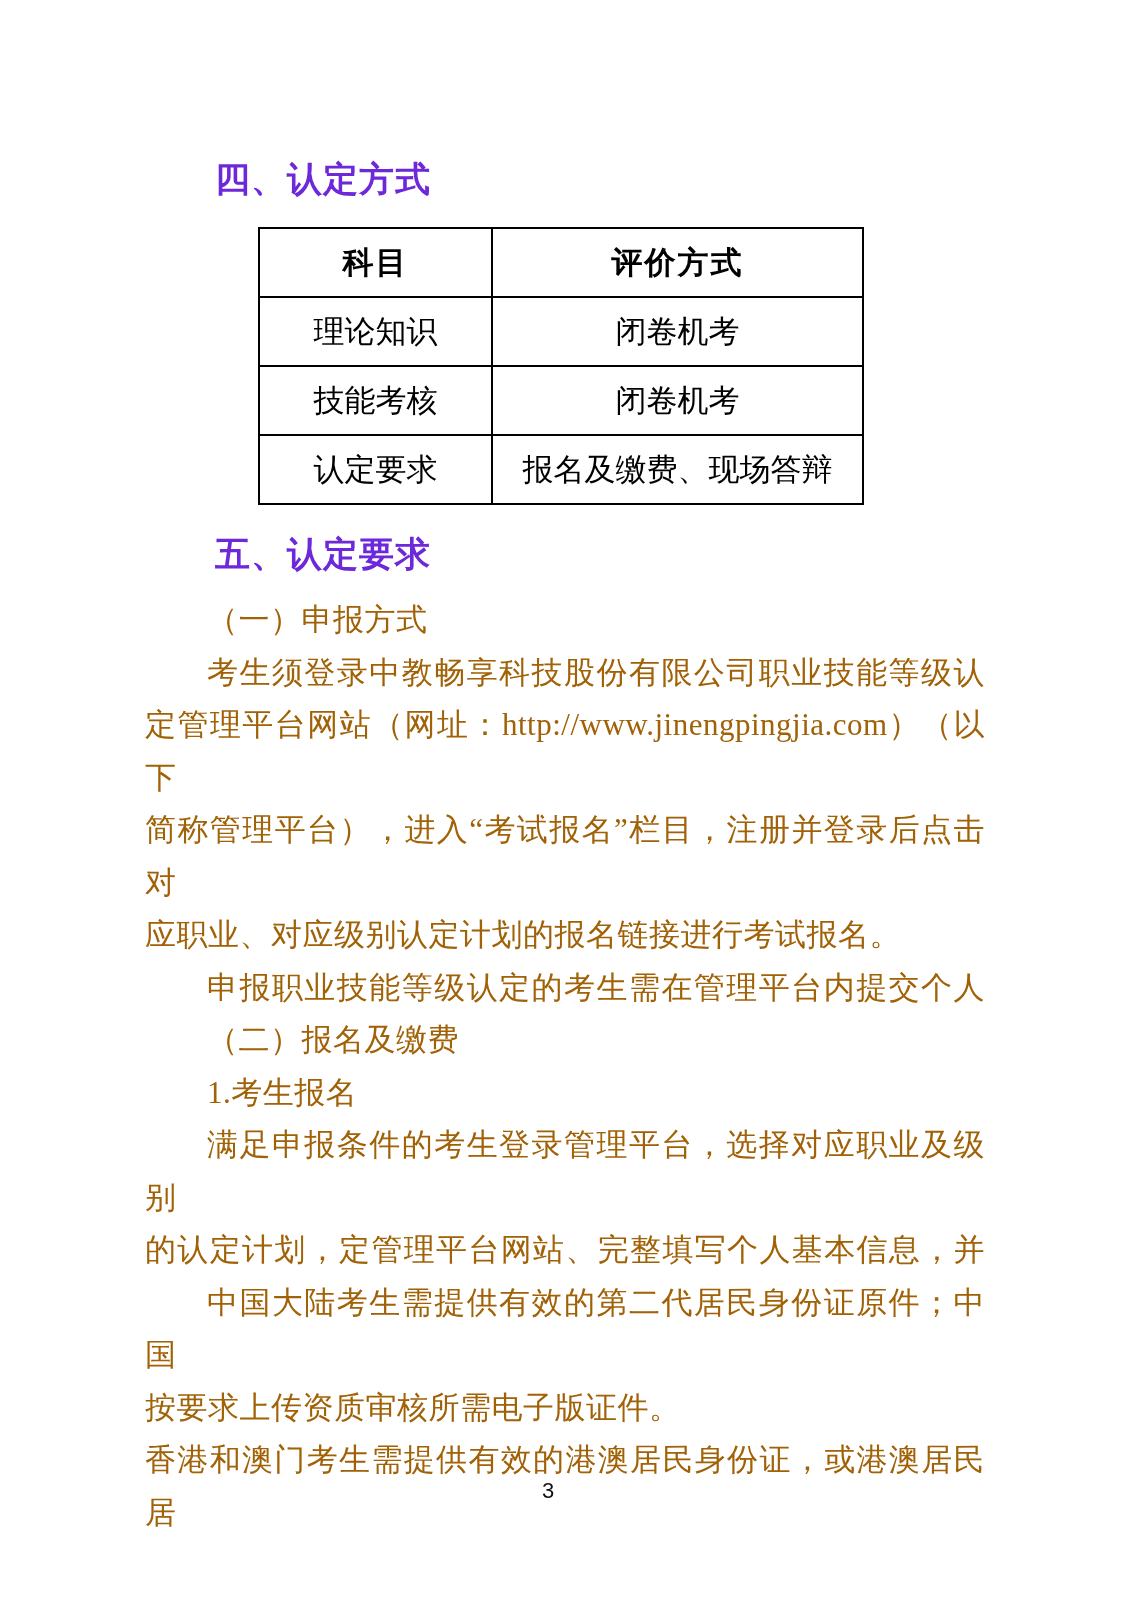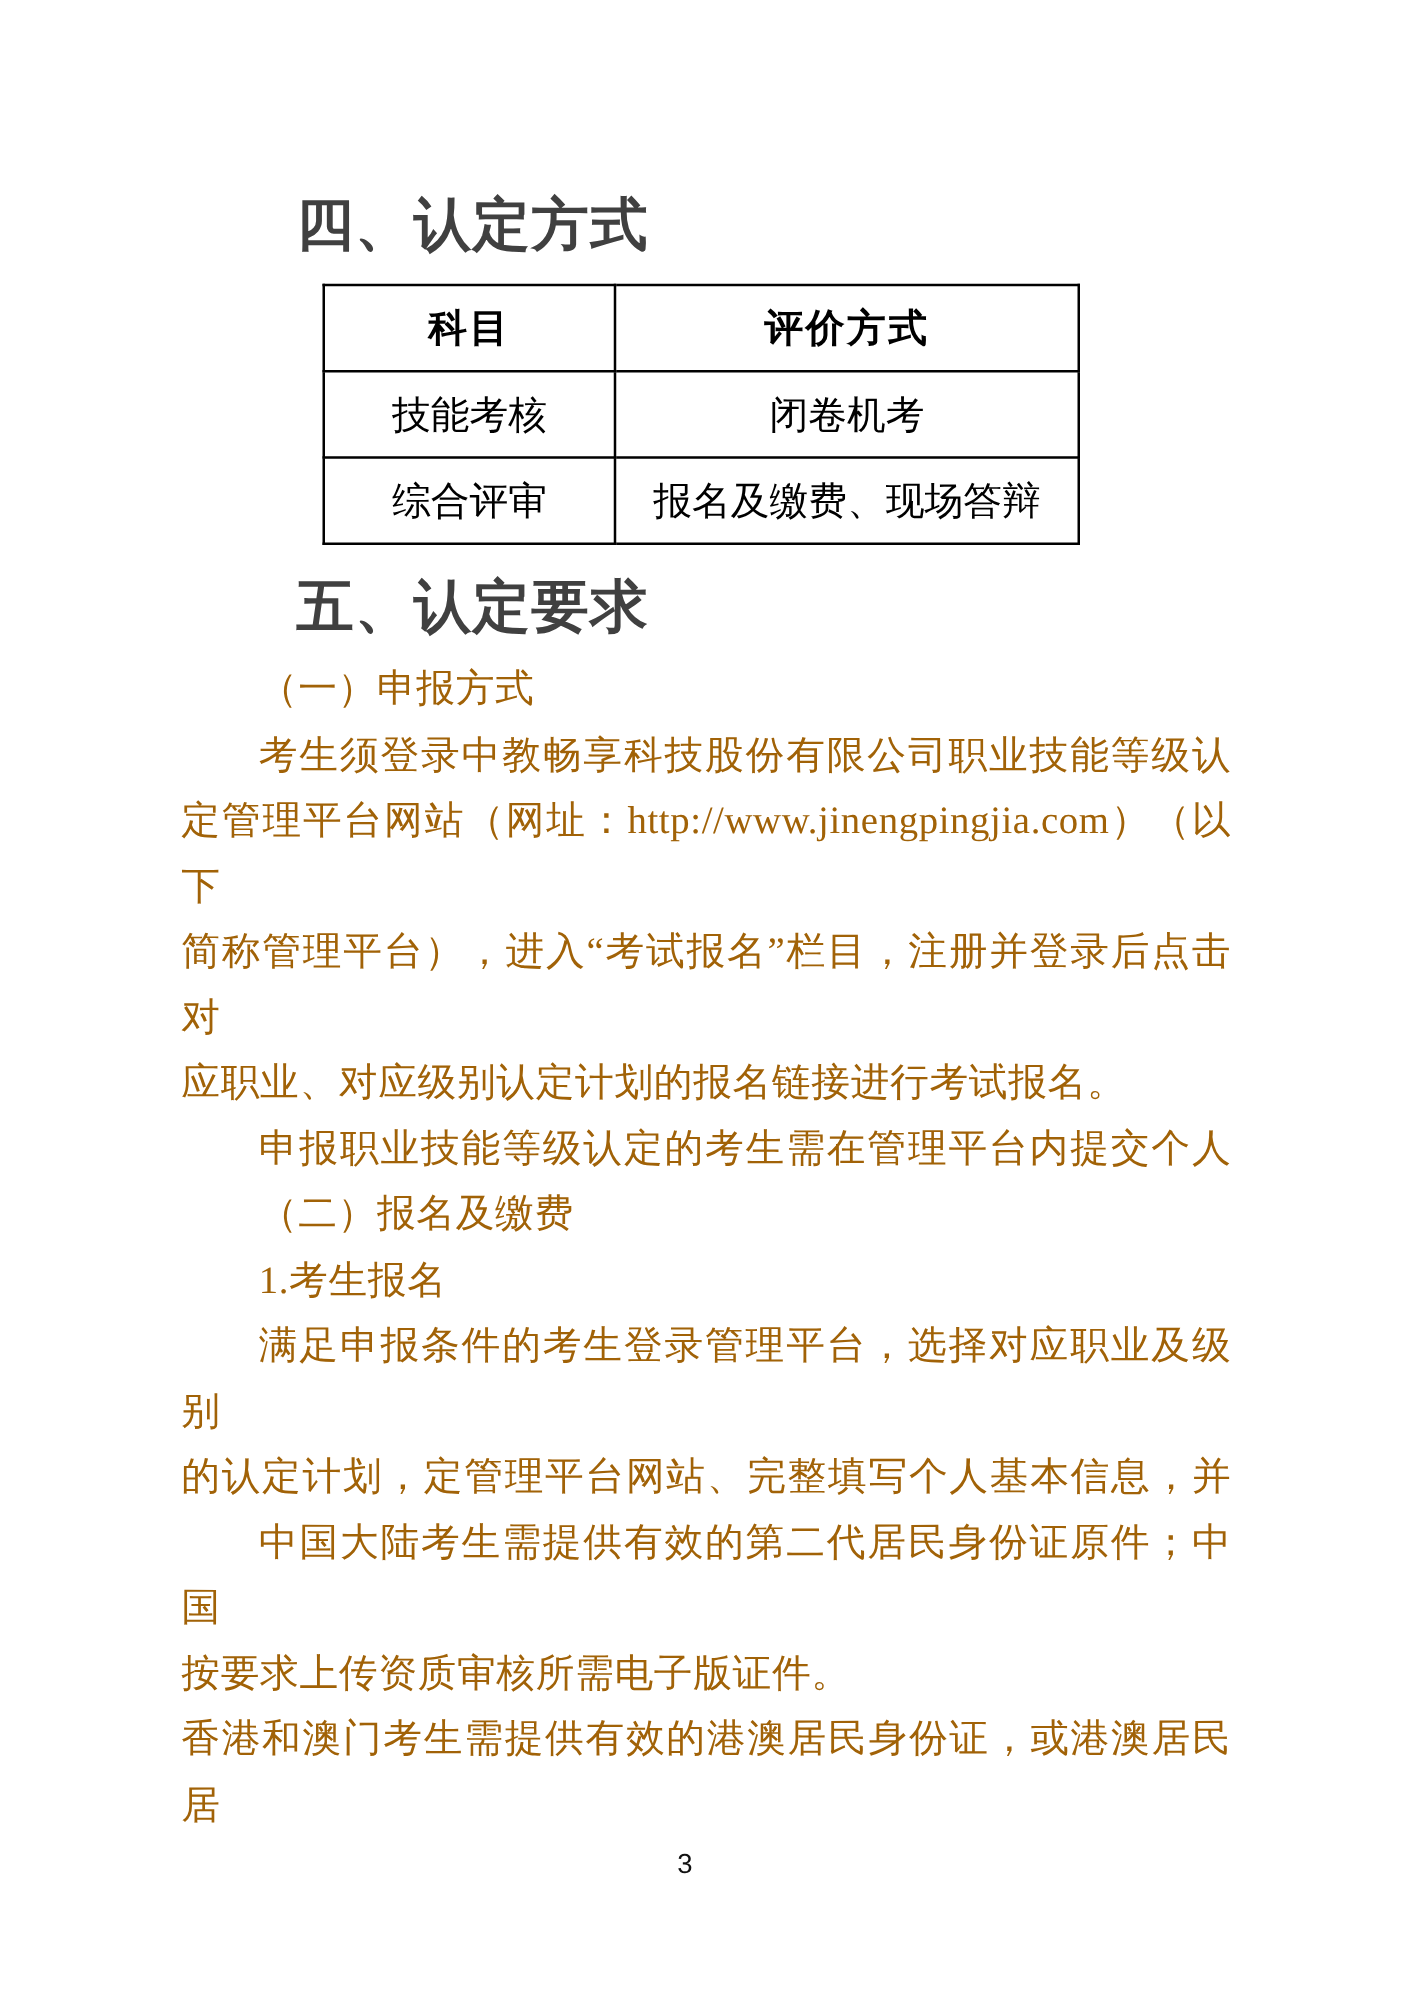--- a/index.html
+++ b/index.html
@@ -19,25 +19,25 @@
   .content {
     position: absolute;
     left: 145px;
     top: 0;
     width: 840px;
   }
   .h-sec {
     margin-top: 156px;
     font-family: "Liberation Sans", "DejaVu Sans", sans-serif;
     font-weight: 700;
-    font-size: 46px;
+    font-size: 35px;
     line-height: 46px;
     text-indent: 2em;
     letter-spacing: 1px;
-    color: #404040;
+    color: #6d28d9;
   }
   .h-sec.second {
     margin-top: 26px;
   }
   table.assess {
     border-collapse: collapse;
     margin-left: 113px;
     margin-top: 25px;
     table-layout: fixed;
     width: 604px;
@@ -102,25 +102,29 @@
       <colgroup>
           <col class="c1">
           <col class="c2">
         </colgroup>
       <tbody>
         <tr>
           <th>科目</th>
           <th>评价方式</th>
         </tr>
         <tr>
+          <td>理论知识</td>
+          <td>闭卷机考</td>
+        </tr>
+        <tr>
           <td>技能考核</td>
           <td>闭卷机考</td>
         </tr>
         <tr>
-          <td>综合评审</td>
+          <td>认定要求</td>
           <td>报名及缴费、现场答辩</td>
         </tr>
       </tbody>
     </table>
 
     <div class="h-sec second">五、认定要求</div>
 
     <div class="body-text">
         <div class="line indent">（一）申报方式</div>
         <div class="line indent just">考生须登录中教畅享科技股份有限公司职业技能等级认</div>

